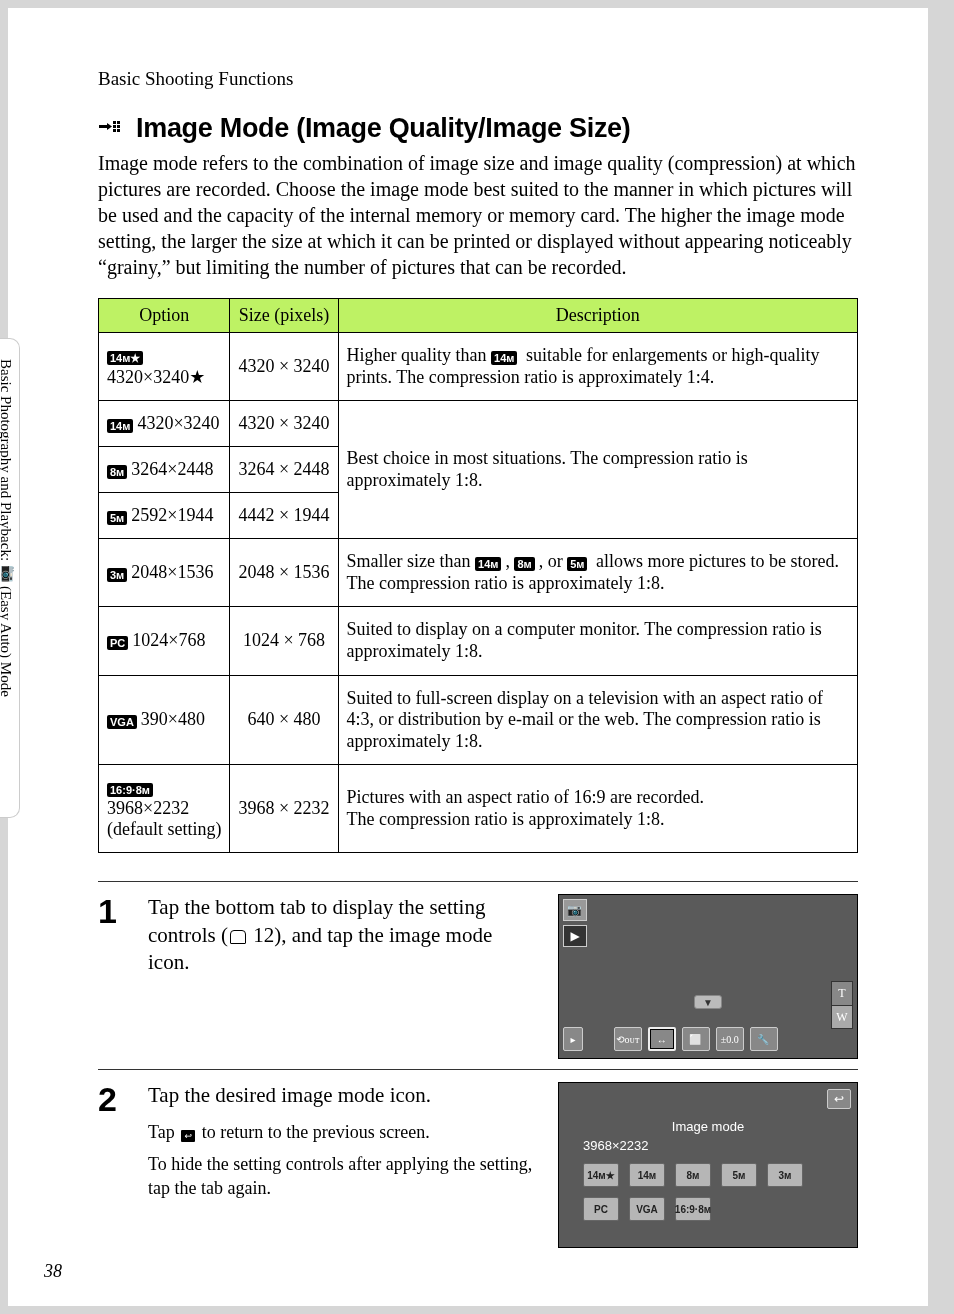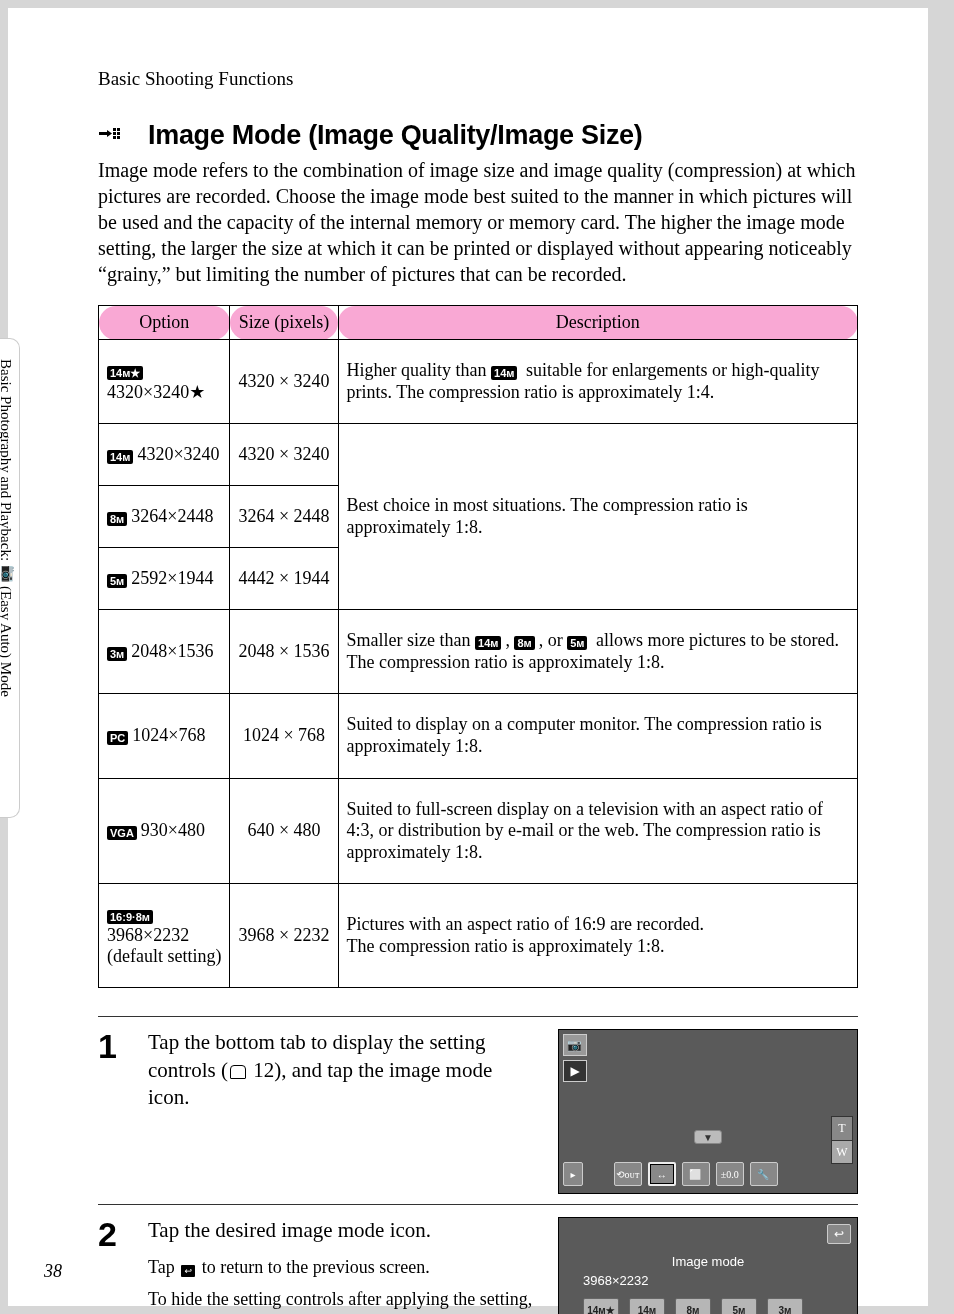--- a/index.html
+++ b/index.html
@@ -40,26 +40,26 @@
     gap: 4px;
   }
   .side-tab .txt { white-space: nowrap; }
   .side-tab .cam-icon {
     transform: rotate(90deg);
     font-size: 14px;
     display: inline-block;
   }
   .header-label {
     font-size: 19px;
-    margin-bottom: 30px;
+    margin-bottom: 23px;
   }
   .title-row {
     display: flex;
     align-items: center;
-    gap: 24px;
+    gap: 12px;
     margin-bottom: 6px;
   }
   .title-icon {
     width: 26px;
     height: 22px;
     display: inline-flex;
     align-items: center;
     justify-content: center;
   }
   h1.title {
@@ -75,29 +75,28 @@
     margin-bottom: 18px;
   }
   table.opts {
     border-collapse: collapse;
     width: 100%;
     font-size: 18px;
     margin-bottom: 28px;
   }
   table.opts th, table.opts td {
     border: 1px solid #000;
-    padding: 20px 8px;
+    padding: 12px 8px;
     vertical-align: middle;
   }
   table.opts th {
-    background: #f9a8d4;
+    background: #bef264;
     font-weight: normal;
     text-align: center;
     padding: 6px 8px;
-    border-radius: 17px;
   }
   table.opts td.opt-cell { }
   table.opts td.size-cell { text-align: center; white-space: nowrap; }
   table.opts td.desc-cell { font-size: 18px; line-height: 1.2; }
   .icon-badge {
     display: inline-flex;
     align-items: center;
     justify-content: center;
     background: #000;
     color: #fff;
@@ -297,21 +296,21 @@
         <td class="desc-cell">
           <span>Smaller size than </span><span class="icon-badge">14ᴍ</span><span>, </span><span class="icon-badge">8ᴍ</span><span>, or </span><span class="icon-badge">5ᴍ</span><span> allows more pictures to be stored. The compression ratio is approximately 1:8.</span>
         </td>
       </tr>
       <tr>
         <td class="opt-cell"><span class="icon-badge">PC</span><span>1024×768</span></td>
         <td class="size-cell">1024 × 768</td>
         <td class="desc-cell">Suited to display on a computer monitor. The compression ratio is approximately 1:8.</td>
       </tr>
       <tr>
-        <td class="opt-cell"><span class="icon-badge">VGA</span><span>930×480</span></td>
+        <td class="opt-cell"><span class="icon-badge">VGA</span><span>390×480</span></td>
         <td class="size-cell">640 × 480</td>
         <td class="desc-cell">Suited to full-screen display on a television with an aspect ratio of 4:3, or distribution by e-mail or the web. The compression ratio is approximately 1:8.</td>
       </tr>
       <tr>
         <td class="opt-cell">
           <span class="icon-badge">16:9·8ᴍ</span><span>3968×2232</span><br>
           <span>(default setting)</span>
         </td>
         <td class="size-cell">3968 × 2232</td>
         <td class="desc-cell" style="white-space:pre-line">Pictures with an aspect ratio of 16:9 are recorded.

